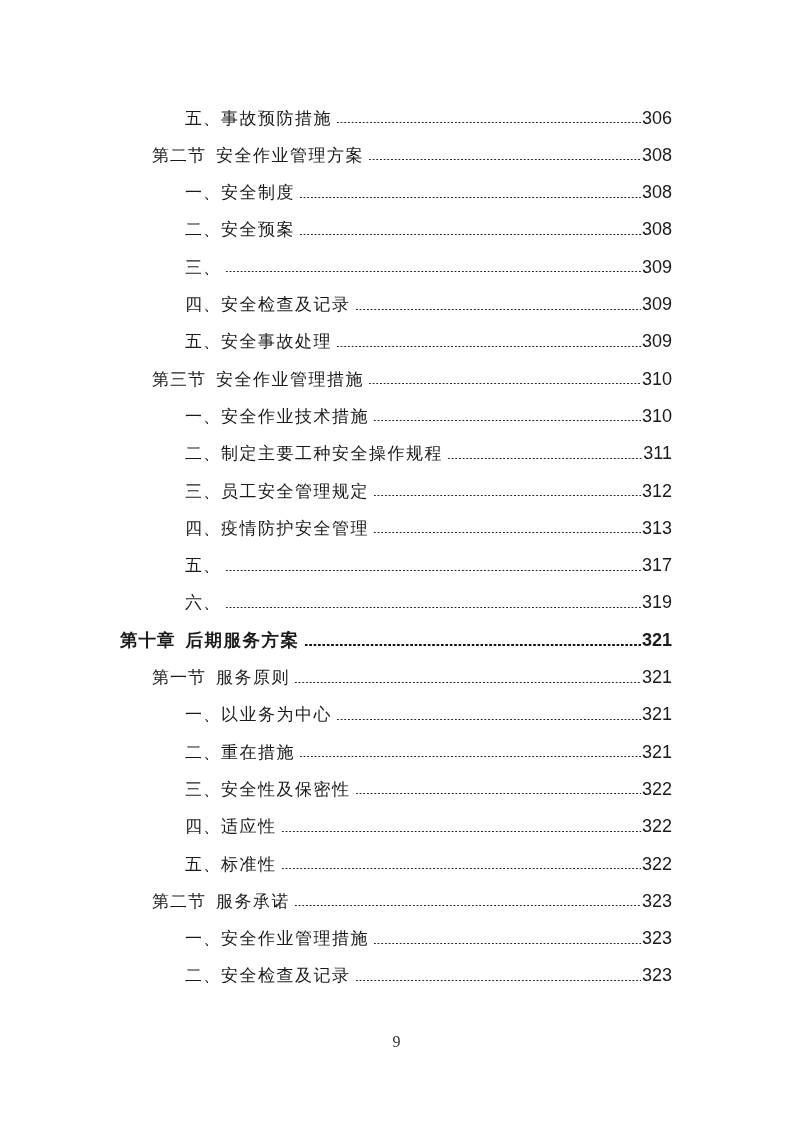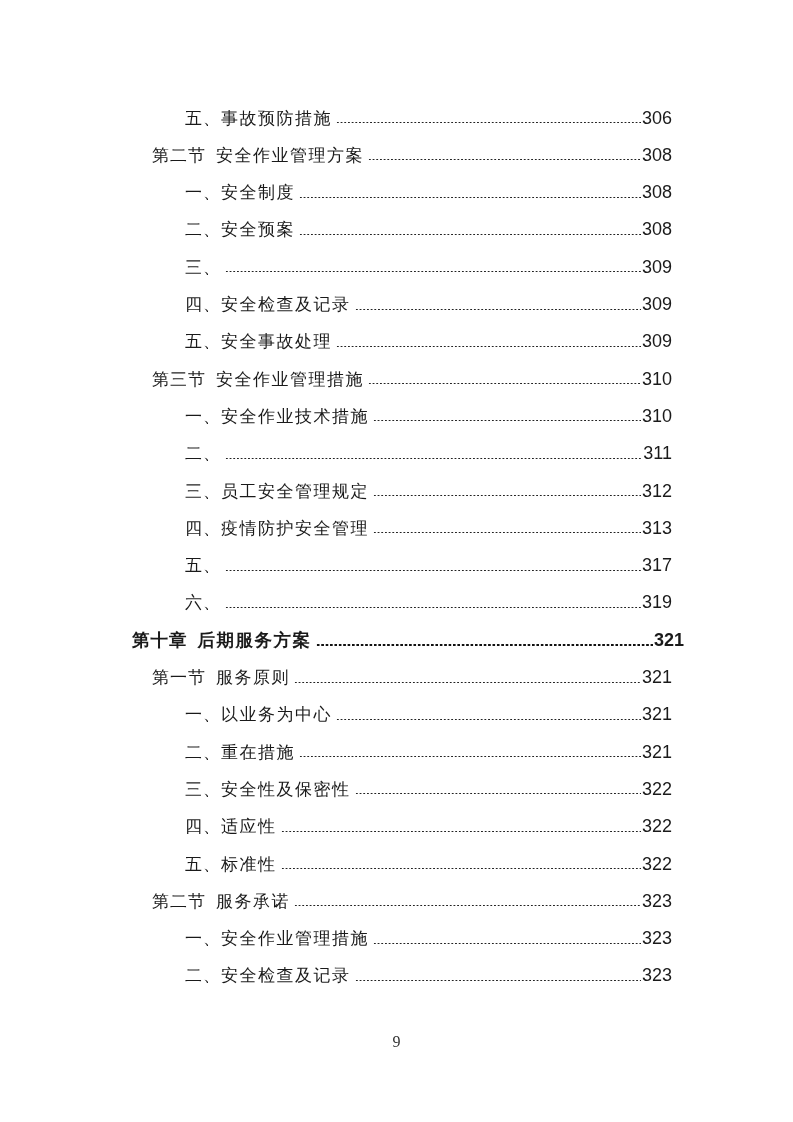--- a/index.html
+++ b/index.html
@@ -4,21 +4,21 @@
 <style>
   html, body { margin: 0; padding: 0; background: #ffffff; }
   body { width: 793px; height: 1122px; position: relative; overflow: hidden; color: #1a1a1a; }
   .toc { position: absolute; left: 0; top: 103px; width: 793px; }
   .row {
     position: absolute; height: 30px; display: flex; align-items: center;
     font-family: "DejaVu Serif", serif; font-size: 17px; white-space: nowrap;
   }
   .row.l3 { left: 185px; width: 487px; }
   .row.l2 { left: 152px; width: 520px; }
-  .row.l1 { left: 132px; width: 552px; font-family: "DejaVu Sans", sans-serif; font-weight: bold; font-size: 17.5px; }
+  .row.l1 { left: 120px; width: 552px; font-family: "DejaVu Sans", sans-serif; font-weight: bold; font-size: 17.5px; }
   .num-prefix { letter-spacing: 1px; }
   .sep { display: inline-block; width: 10px; }
   .title { letter-spacing: 1.5px; }
   .leader {
     flex: 1; margin: 0 1px 0 4px; height: 1px; align-self: flex-end; margin-bottom: 9px;
     background-image: radial-gradient(circle, #222 0.9px, transparent 1.1px);
     background-size: 3.7px 3px; background-repeat: repeat-x; background-position: left center;
     height: 3px;
   }
   .row.l1 .leader { background-image: radial-gradient(circle, #111 1.3px, transparent 1.5px); background-size: 4.4px 4px; height: 4px; margin-bottom: 8px; }
@@ -83,20 +83,21 @@
       <span class="page">310</span>
     </div>
   <div class="row l3" style="top:298.4px">
       <span class="num-prefix">一、</span>
       <span class="title">安全作业技术措施</span>
       <span class="leader"></span>
       <span class="page">310</span>
     </div>
   <div class="row l3" style="top:335.7px">
       <span class="num-prefix">二、</span>
+      <span class="title">制定主要工种安全操作规程</span>
       <span class="leader"></span>
       <span class="page">311</span>
     </div>
   <div class="row l3" style="top:373px">
       <span class="num-prefix">三、</span>
       <span class="title">员工安全管理规定</span>
       <span class="leader"></span>
       <span class="page">312</span>
     </div>
   <div class="row l3" style="top:410.3px">

